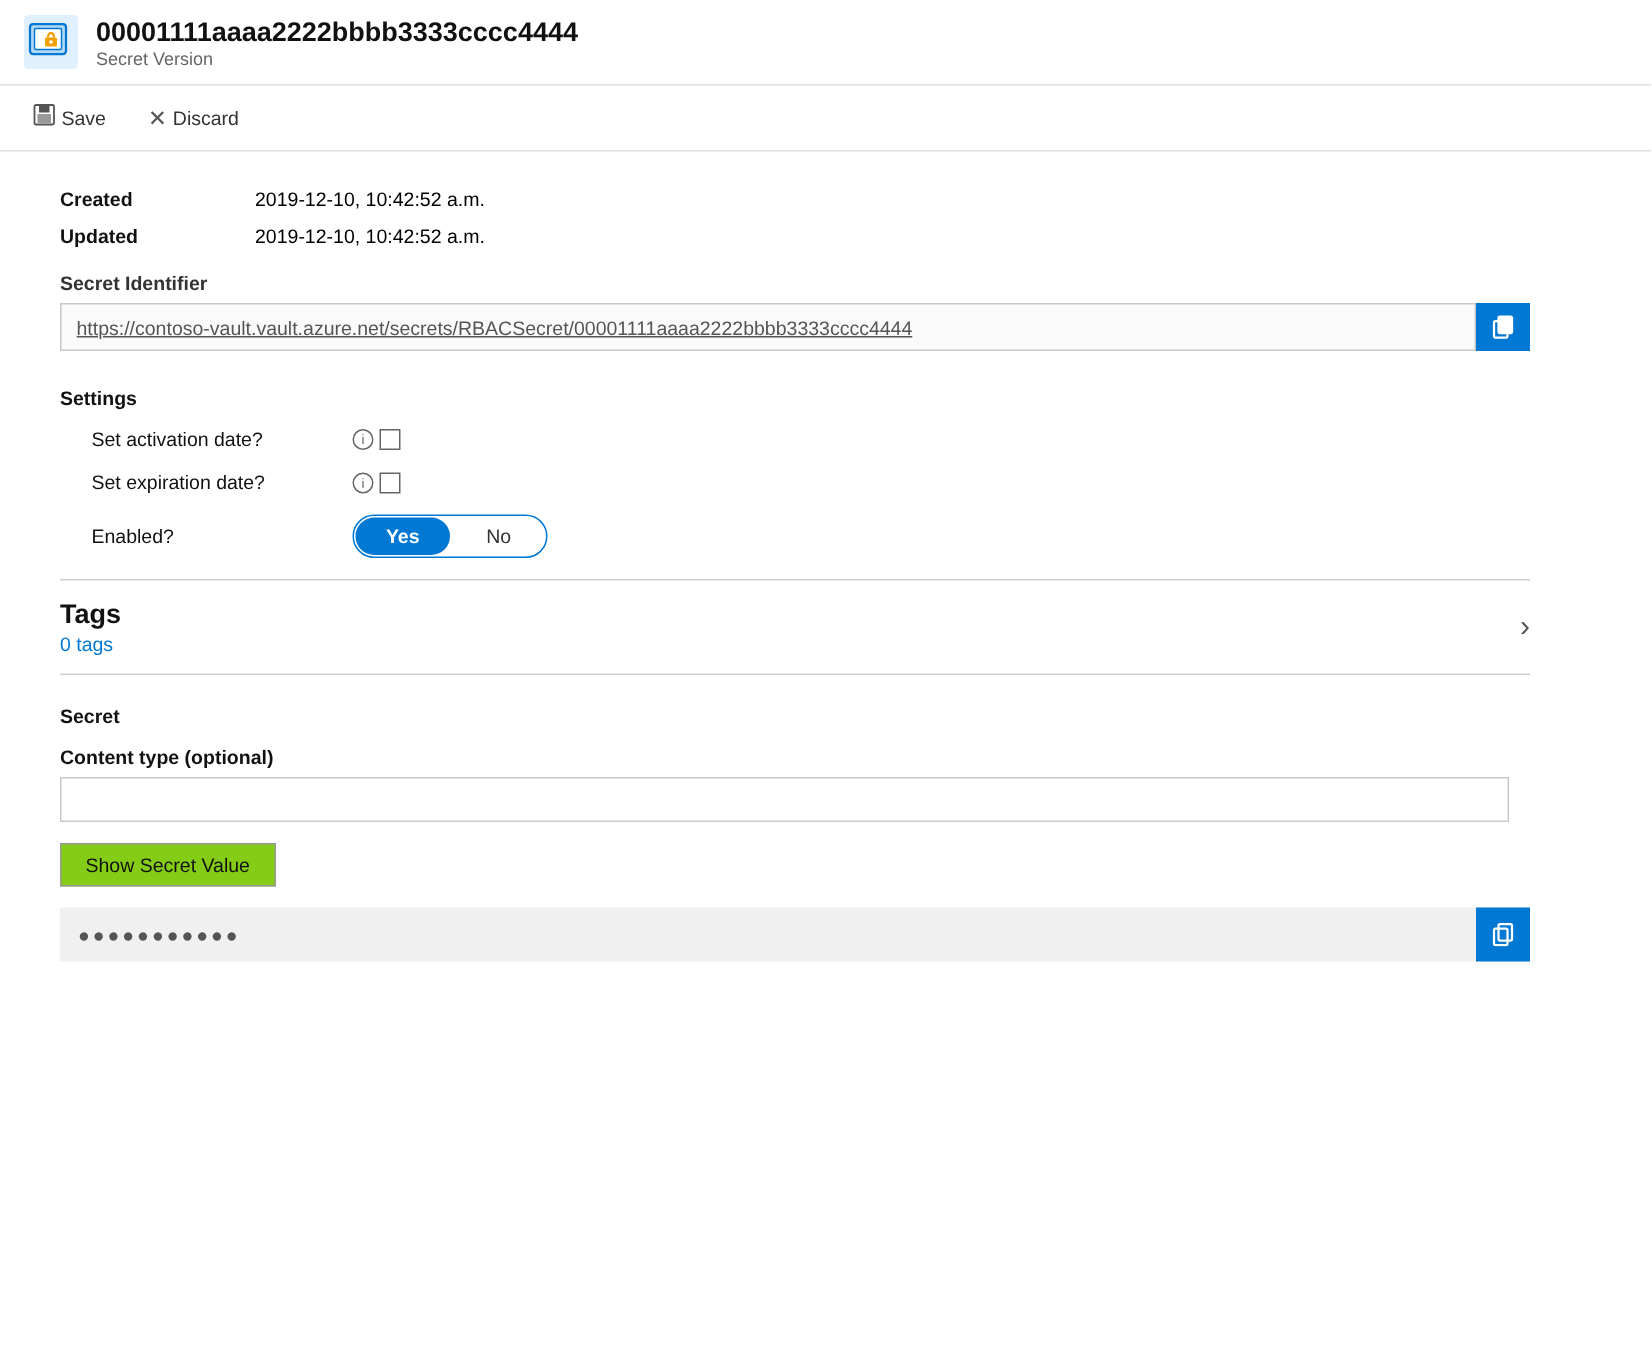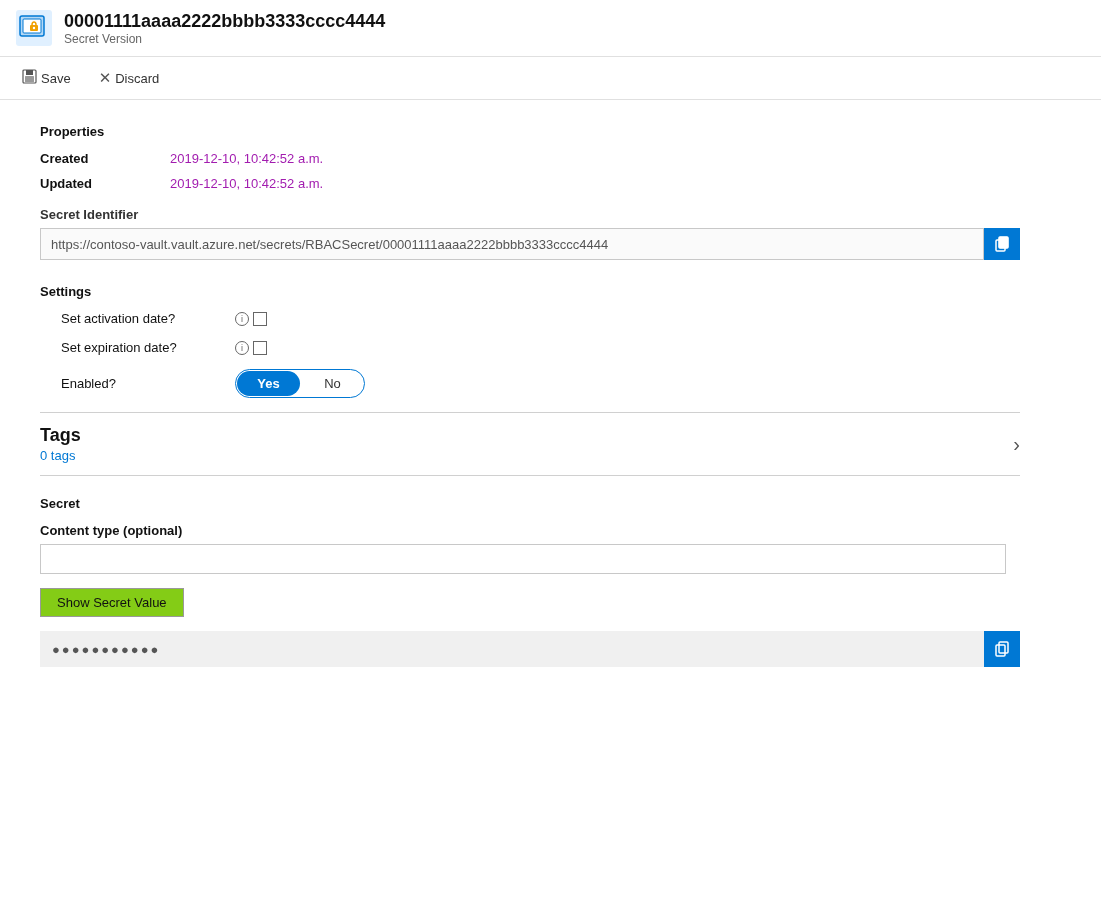--- a/index.html
+++ b/index.html
@@ -79,21 +79,21 @@
       align-items: center;
       margin-bottom: 10px;
     }
     .prop-label {
       font-weight: 600;
       width: 130px;
       color: #111;
       font-size: 13px;
     }
     .prop-value {
-      color: #a21caf;
+      color: #000000;
       font-size: 13px;
     }
 
     .secret-identifier-label {
       font-size: 13px;
       font-weight: 600;
       margin-bottom: 6px;
       margin-top: 16px;
     }
 
@@ -106,20 +106,21 @@
     }
     .text-input {
       flex: 1;
       border: 1px solid #c8c8c8;
       padding: 6px 10px;
       font-size: 13px;
       color: #555;
       background: #fafafa;
       height: 32px;
       outline: none;
+      text-decoration: underline;
     }
     .copy-btn {
       width: 36px;
       height: 32px;
       background: #0078d4;
       border: none;
       cursor: pointer;
       display: flex;
       align-items: center;
       justify-content: center;
@@ -326,21 +327,20 @@
     <span>Save</span>
   </button>
   <button class="toolbar-btn">
     <span class="btn-icon">✕</span>
     <span>Discard</span>
   </button>
 </div>
 
 <div class="content">
 
-  <div class="section-title">Properties</div>
 
   <div class="prop-row">
     <span class="prop-label">Created</span>
     <span class="prop-value">2019-12-10, 10:42:52 a.m.</span>
   </div>
 
   <div class="prop-row">
     <span class="prop-label">Updated</span>
     <span class="prop-value">2019-12-10, 10:42:52 a.m.</span>
   </div>

